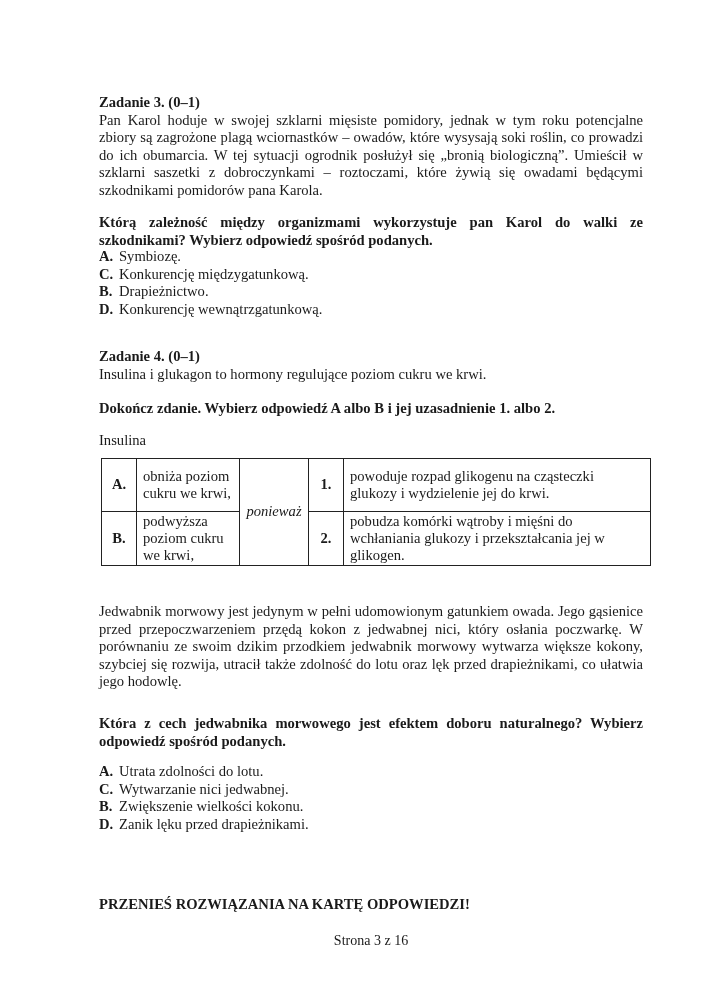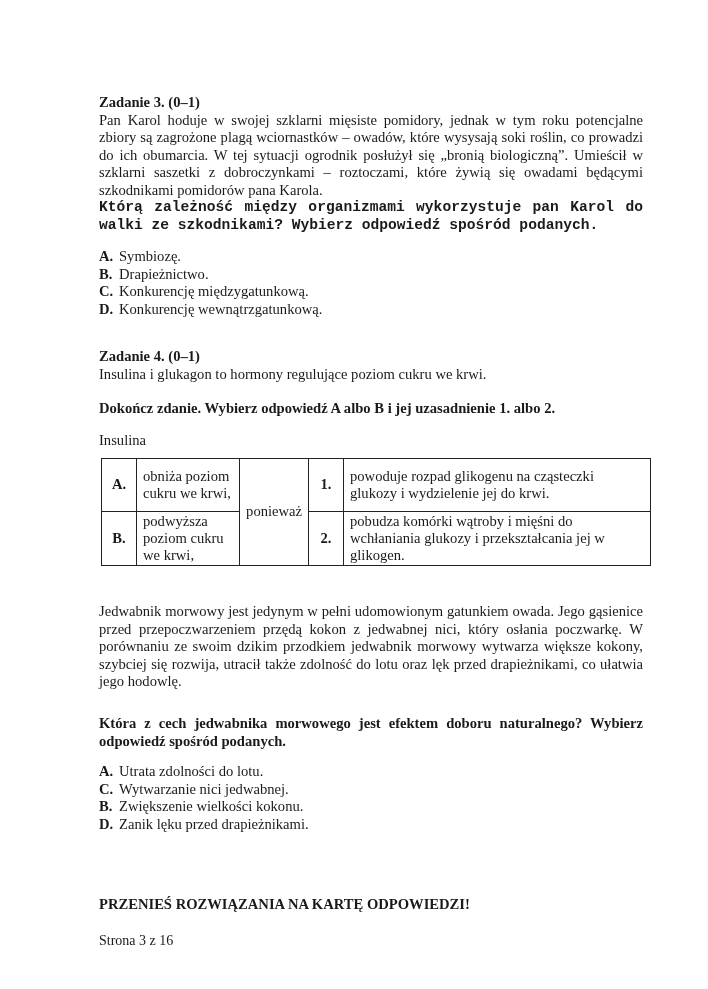--- a/index.html
+++ b/index.html
@@ -47,21 +47,21 @@
     }
     .opt-letter {
       font-weight: bold;
       display: inline-block;
       width: 20px;
     }
     .abs { position: absolute; left: 0; width: 544px; }
 
     
     #t3 { top: 0; margin-top: 12px; }
-    #t3-q { top: 117px; font-family: Liberation Mono, monospace; }
+    #t3-q { top: 132px; }
     #t3-opts { top: 166px; }
 
     
     #t4 { top: 266px; }
     #t4-q { top: 318px; }
     #t4-lead { top: 350px; }
     .task-table {
       position: absolute;
       left: 2px;
       top: 376px;
@@ -74,21 +74,21 @@
       border: 1.3px solid #222;
       padding: 0 6px;
       vertical-align: middle;
     }
     .task-table .c-letter {
       width: 22px;
       text-align: center;
       font-weight: bold;
     }
     .task-table .c-answer { width: 90px; }
-    .task-table .c-conn { width: 56px; text-align: right; }
+    .task-table .c-conn { width: 56px; text-align: center; font-style: italic; }
     .task-table .c-num { width: 22px; text-align: center; font-weight: bold; }
     .task-table .c-reason { }
     .task-table tr.r1 td { height: 52px; }
     .task-table tr.r2 td { height: 53px; }
 
     
     #t5 { top: 521px; }
     #t5-q { top: 633px; }
     #t5-opts { top: 681px; }
 
@@ -97,40 +97,40 @@
       left: 0;
       top: 814px;
       font-weight: bold;
       margin: 0;
     }
     .page-num {
       position: absolute;
       left: 0;
       width: 544px;
       top: 850px;
-      text-align: left;
+      text-align: center;
       margin: 0;
       font-size: 14px;
       font-family: Liberation Serif, serif;
     }
   </style>
 </head>
 <body>
 
 <div class="page">
 
   <div id="t3" class="abs">
     <p class="task-title">Zadanie 3. (0–1)</p>
     <p class="para">Pan Karol hoduje w swojej szklarni mięsiste pomidory, jednak w tym roku potencjalne zbiory są zagrożone plagą wciornastków – owadów, które wysysają soki roślin, co prowadzi do ich obumarcia. W tej sytuacji ogrodnik posłużył się „bronią biologiczną”. Umieścił w szklarni saszetki z dobroczynkami – roztoczami, które żywią się owadami będącymi szkodnikami pomidorów pana Karola.</p>
   </div>
   <p id="t3-q" class="question abs">Którą zależność między organizmami wykorzystuje pan Karol do walki ze szkodnikami? Wybierz odpowiedź spośród podanych.</p>
   <ul id="t3-opts" class="options abs">
     <li><span class="opt-letter">A.</span><span>Symbiozę.</span></li>
+    <li><span class="opt-letter">C.</span><span>Konkurencję międzygatunkową.</span></li>
     <li><span class="opt-letter">B.</span><span>Drapieżnictwo.</span></li>
-    <li><span class="opt-letter">C.</span><span>Konkurencję międzygatunkową.</span></li>
     <li><span class="opt-letter">D.</span><span>Konkurencję wewnątrzgatunkową.</span></li>
   </ul>
 
   <div id="t4" class="abs">
     <p class="task-title">Zadanie 4. (0–1)</p>
     <p class="para">Insulina i glukagon to hormony regulujące poziom cukru we krwi.</p>
   </div>
   <p id="t4-q" class="question abs">Dokończ zdanie. Wybierz odpowiedź A albo B i jej uzasadnienie 1. albo 2.</p>
   <p id="t4-lead" class="para abs">Insulina</p>
 

